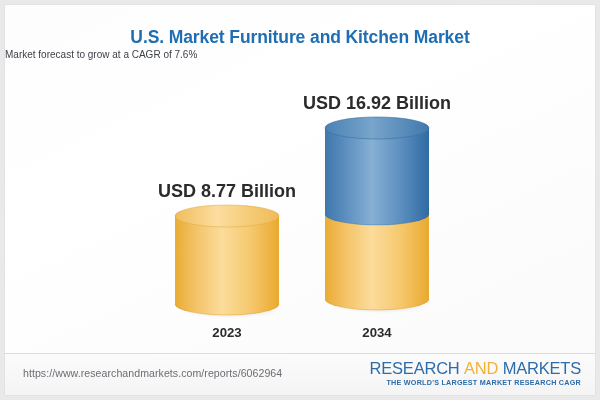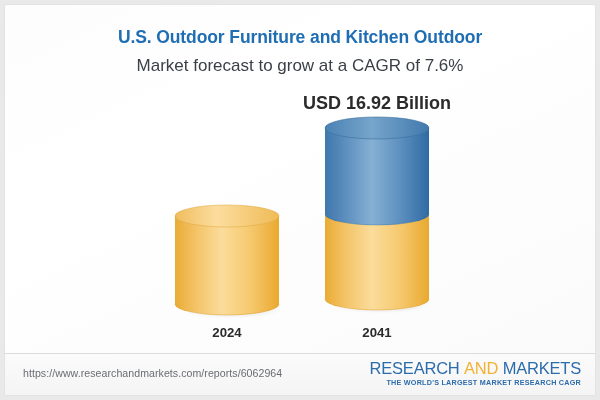--- a/index.html
+++ b/index.html
@@ -36,24 +36,24 @@
     text-align: center;
     font-size: 17.5px;
     font-weight: bold;
     color: #1f6eb4;
     letter-spacing: -0.1px;
   }
 
   .chart-subtitle {
     position: absolute;
     left: 0;
-    top: 51px;
+    top: 44px;
     width: 100%;
-    text-align: center;
-    font-size: 17px;
+    text-align: left;
+    font-size: 10px;
     color: #3b3f46;
   }
 
   
   .plot {
     position: absolute;
     left: 0;
     top: 0;
     width: 592px;
     height: 348px;
@@ -135,26 +135,27 @@
     letter-spacing: 0.25px;
     line-height: 9px;
     white-space: nowrap;
   }
 </style>
 </head>
 <body>
 
 <div class="card">
 
-  <div class="chart-title">U.S. Outdoor Furniture and Kitchen Outdoor</div>
+  <div class="chart-title">U.S. Market Furniture and Kitchen Market</div>
 
   <div class="chart-subtitle">Market forecast to grow at a CAGR of 7.6%</div>
 
   <div class="plot">
 
+    <div class="value-label" id="lbl-0" style="left: 112px; top: 176px;">USD 8.77 Billion</div>
 
     <svg class="cylinder" id="cyl-0" width="108" height="118" viewBox="0 0 108 118" style="left: 168px; top: 198px;">
       <defs>
         <linearGradient id="yellowGrad0" x1="0" y1="0" x2="1" y2="0">
           <stop offset="0%" stop-color="#e9ab34"></stop>
           <stop offset="18%" stop-color="#f3c163"></stop>
           <stop offset="45%" stop-color="#fbdc9b"></stop>
           <stop offset="72%" stop-color="#f6c96f"></stop>
           <stop offset="100%" stop-color="#e9a92f"></stop>
         </linearGradient>
@@ -172,21 +173,21 @@
 
       <ellipse cx="58" cy="108" rx="54" ry="8" fill="url(#shadow0)"></ellipse>
 
       <path d="M2,13 L2,101 A52,11 0 0 0 106,101 L106,13 Z" fill="url(#yellowGrad0)"></path>
 
       <path d="M2,101 A52,11 0 0 0 106,101" fill="none" stroke="#dc9c25" stroke-opacity="0.45" stroke-width="1"></path>
 
       <ellipse cx="54" cy="13" rx="52" ry="11" fill="url(#yellowTop0)" stroke="#e0a93f" stroke-opacity="0.5" stroke-width="1"></ellipse>
     </svg>
 
-    <div class="cat-label" id="cat-0" style="left: 112px; top: 320px;">2024</div>
+    <div class="cat-label" id="cat-0" style="left: 112px; top: 320px;">2023</div>
 
     <div class="value-label" id="lbl-1" style="left: 262px; top: 88px;">USD 16.92 Billion</div>
 
     <svg class="cylinder" id="cyl-1" width="108" height="201" viewBox="0 0 108 201" style="left: 318px; top: 110px;">
       <defs>
         <linearGradient id="blueGrad1" x1="0" y1="0" x2="1" y2="0">
           <stop offset="0%" stop-color="#3f77ad"></stop>
           <stop offset="18%" stop-color="#5a8cbd"></stop>
           <stop offset="45%" stop-color="#86b0d4"></stop>
           <stop offset="72%" stop-color="#5e90c0"></stop>
@@ -216,21 +217,21 @@
       <path d="M2,99 L2,184 A52,11 0 0 0 106,184 L106,99 Z" fill="url(#yellowGrad1)"></path>
       <path d="M2,184 A52,11 0 0 0 106,184" fill="none" stroke="#dc9c25" stroke-opacity="0.45" stroke-width="1"></path>
 
       <path d="M2,13 L2,99 A52,11 0 0 0 106,99 L106,13 Z" fill="url(#blueGrad1)"></path>
 
       <path d="M2,99 A52,11 0 0 0 106,99" fill="none" stroke="#2f6ba3" stroke-opacity="0.35" stroke-width="1"></path>
 
       <ellipse cx="54" cy="13" rx="52" ry="11" fill="url(#blueTop1)" stroke="#39719f" stroke-opacity="0.6" stroke-width="1"></ellipse>
     </svg>
 
-    <div class="cat-label" id="cat-1" style="left: 262px; top: 320px;">2041</div>
+    <div class="cat-label" id="cat-1" style="left: 262px; top: 320px;">2034</div>
 
   </div>
 
   <div class="footer-rule"></div>
 
   <div class="footer">
     <div class="footer-url">https://www.researchandmarkets.com/reports/6062964</div>
 
     <div class="logo">
       <div class="logo-main">

